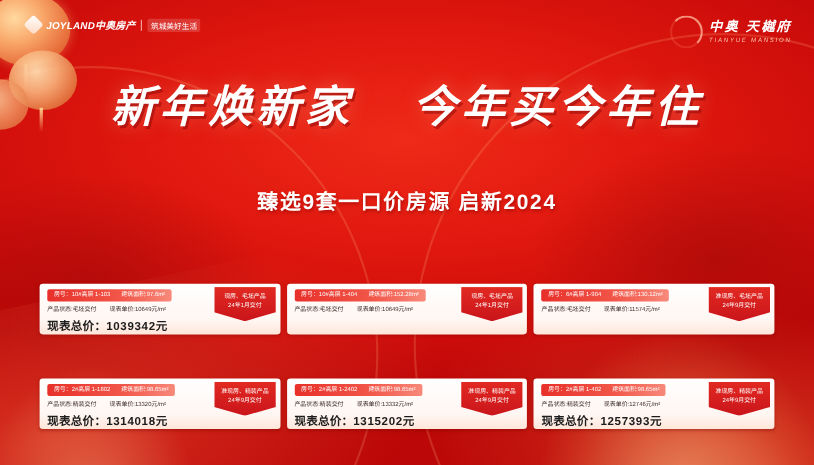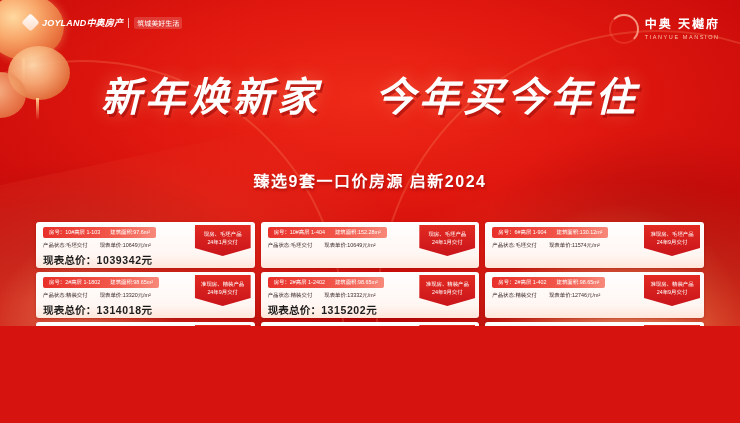--- a/index.html
+++ b/index.html
@@ -4,21 +4,21 @@
 <title>新年焕新家 今年买今年住</title>
 <style>
   html,body{margin:0;padding:0;}
   body{
     width:740px;height:423px;overflow:hidden;
     font-family:"Liberation Sans","DejaVu Sans",sans-serif;
     background:#d6130f;
     position:relative;
   }
   #poster{
-    position:absolute;inset:0;width:740px;height:326px;overflow:hidden;
+    position:absolute;inset:0;width:740px;height:423px;overflow:hidden;
     background:
       radial-gradient(ellipse 560px 230px at 50% 30%, #ef2a18 0%, #e0180f 42%, #cc0c0a 78%, #bb0707 100%);
   }
   
   .ribbon{position:absolute;pointer-events:none;}
   .rib1{left:-60px;bottom:-120px;width:520px;height:300px;
     background:radial-gradient(ellipse at 20% 40%, rgba(255,110,70,.40), rgba(255,110,70,0) 62%);
     transform:rotate(-12deg);}
   .rib2{right:-120px;bottom:-140px;width:540px;height:320px;
     background:radial-gradient(ellipse at 70% 50%, rgba(255,140,80,.34), rgba(255,140,80,0) 60%);
@@ -68,21 +68,21 @@
     color:#ffffff;font-size:7px;white-space:nowrap;
     background:rgba(255,255,255,.16);padding:1px 3px;border-radius:2px;
   }
   .logo-right{position:absolute;right:20px;top:14px;display:flex;align-items:center;gap:6px;}
   .logo-right .ring{
     width:26px;height:26px;border-radius:50%;
     border:2px solid rgba(255,190,160,.75);
     border-left-color:rgba(255,120,90,.25);
     border-bottom-color:rgba(255,120,90,.25);
   }
-  .logo-right .rtext{display:flex;flex-direction:column;align-items:flex-start;line-height:1.1;}
+  .logo-right .rtext{display:flex;flex-direction:column;align-items:flex-start;line-height:1.1;font-style:italic;}
   .logo-right .rcn{color:#fff;font-size:12px;font-weight:bold;letter-spacing:2px;white-space:nowrap;}
   .logo-right .ren{color:rgba(255,215,190,.9);font-size:5.5px;letter-spacing:1.6px;white-space:nowrap;margin-top:2px;}
 
   
   .headline{
     position:absolute;left:0;right:0;top:78px;
     text-align:center;
     color:#ffffff;
     font-family:"Liberation Serif","DejaVu Serif",serif;
     font-weight:bold;font-style:italic;
@@ -90,39 +90,40 @@
     line-height:1;
     white-space:nowrap;
     text-shadow:
       2px 3px 0 rgba(150,8,8,.55),
       0 0 18px rgba(255,200,160,.35);
   }
   .headline .gap{display:inline-block;width:26px;}
 
   .subtitle{
     position:absolute;left:0;right:0;top:168px;text-align:center;
-    color:#ffffff;font-size:16px;font-weight:bold;letter-spacing:1.5px;
+    color:#ffffff;font-size:19px;font-weight:bold;letter-spacing:1.5px;
     text-shadow:1px 2px 3px rgba(140,6,6,.6);
     white-space:nowrap;
   }
 
   
   .grid{
     position:absolute;left:36px;top:222px;width:668px;
     display:grid;grid-template-columns:repeat(3,1fr);
     column-gap:6px;row-gap:4px;
   }
   .card{
     position:relative;height:46px;
     background:linear-gradient(180deg,#ffffff 0%,#fff6f2 72%,#ffe6da 100%);
     border-radius:3px;
     box-shadow:0 1px 3px rgba(120,0,0,.35);
     padding:5px 7px 4px 7px;
     box-sizing:border-box;
     overflow:hidden;
+    margin-top:36px;
   }
   .row-top{display:flex;align-items:center;}
   .pill{
     background:linear-gradient(90deg,#e8302a 0%,#f2574a 60%,#f7897a 100%);
     color:#fff;border-radius:2px;
     font-size:5.4px;line-height:1;
     padding:2.6px 6px;
     display:flex;gap:10px;align-items:center;white-space:nowrap;
   }
   .row-mid{
@@ -280,20 +281,21 @@
         <div class="row-top">
           <div class="pill">
             <span><span>房号：</span><span>2#高层 1-402</span></span>
             <span><span>建筑面积:</span><span>98.65m²</span></span>
           </div>
         </div>
         <div class="row-mid">
           <span><b>产品状态:</b><span>精装交付</span></span>
           <span><b>现表单价:</b><span>12746元/m²</span></span>
         </div>
+        <div class="total"><span>现表总价：</span><span class="amt">1257393元</span></div>
         <div class="badge">
           <span>准现房、精装产品</span>
           <span>24年9月交付</span>
         </div>
       </div>
       <div class="card">
         <div class="row-top">
           <div class="pill">
             <span><span>房号：</span><span>2#高层 1-2401</span></span>
             <span><span>建筑面积:</span><span>119.49m²</span></span>

